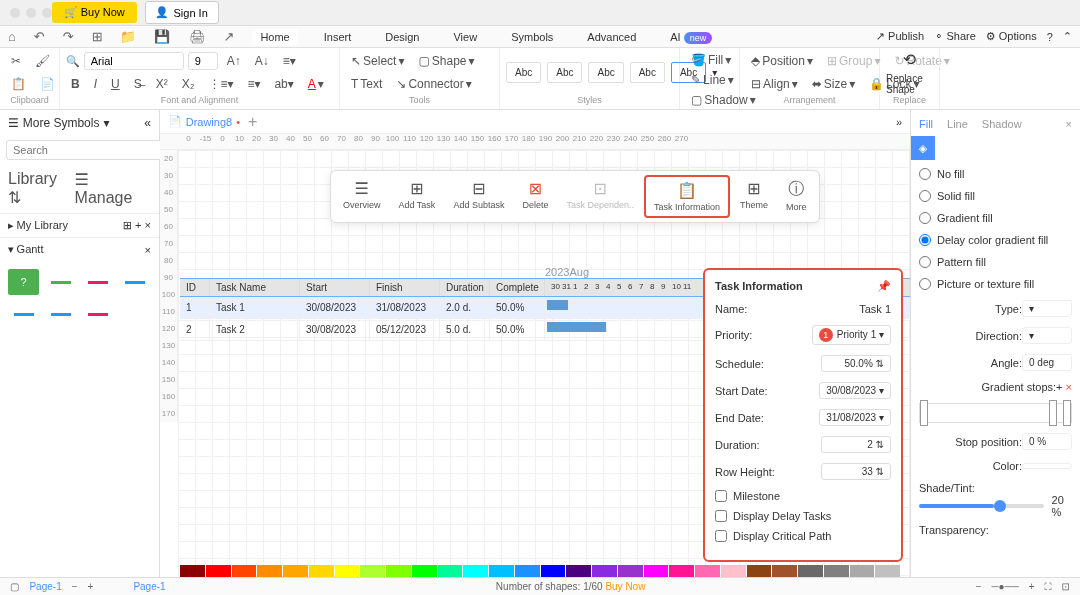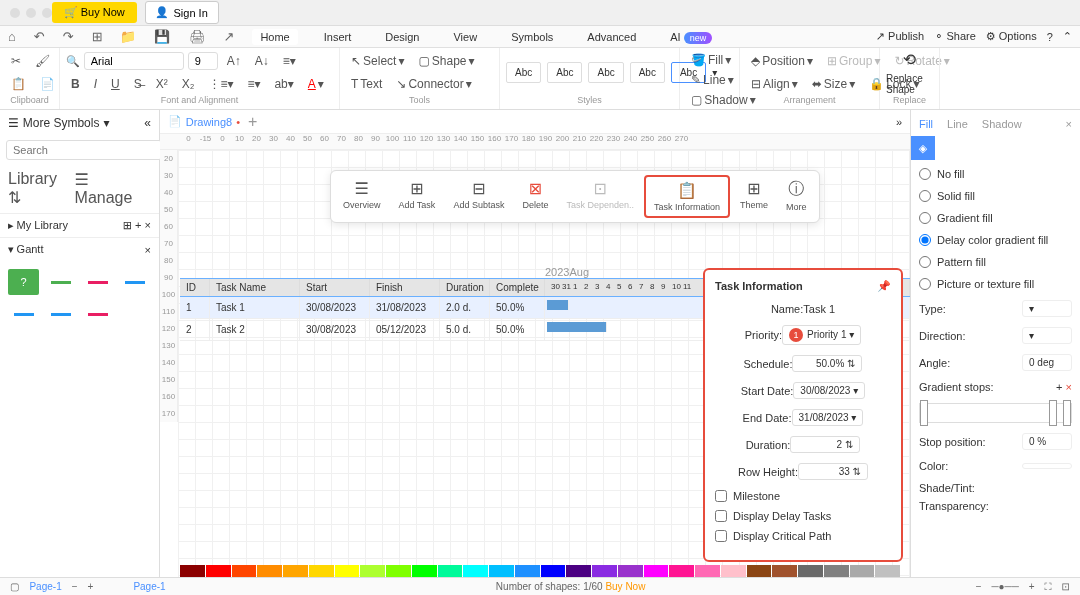--- a/index.html
+++ b/index.html
@@ -51,32 +51,32 @@
 .gantt-table{position:absolute;top:156px;left:20px;right:0;font-size:10px}
 .gantt-hdr{display:flex;background:#e5e5e5;border:1px solid #6ab0ff;border-left:none;border-right:none}
 .gantt-hdr div{padding:3px 6px;border-right:1px solid #ddd}
 .gantt-row{display:flex;border-bottom:1px solid #eee}
 .gantt-row div{padding:5px 6px;border-right:1px solid #eee}
 .gantt-row.sel{background:#e8f0ff}
 .c-id{width:30px}.c-name{width:90px}.c-start{width:70px}.c-finish{width:70px}.c-dur{width:50px}.c-comp{width:55px}.c-bar{flex:1;position:relative}
 .bar{height:10px;background:#5b9bd5;position:absolute;top:3px}
 .task-panel{position:absolute;top:268px;left:703px;width:200px;background:#fff;border:2px solid #e74c3c;border-radius:6px;padding:10px;font-size:11px;z-index:10}
 .task-panel-hdr{font-weight:600;margin-bottom:10px;display:flex;justify-content:space-between}
-.task-field{display:flex;justify-content:center;align-items:center;margin-bottom:10px}
+.task-field{display:flex;justify-content:space-between;align-items:center;margin-bottom:10px}
 .task-field .val{border:1px solid #ddd;padding:2px 6px;border-radius:3px;min-width:70px;text-align:right;font-size:10px}
 .task-chk{display:flex;align-items:center;gap:6px;margin-bottom:8px}
 .task-chk input{width:12px;height:12px}
 .pri-badge{background:#e74c3c;color:#fff;width:14px;height:14px;border-radius:50%;display:inline-flex;align-items:center;justify-content:center;font-size:9px;margin-right:4px}
 .sidebar-right{width:170px;background:#fff;border-left:1px solid #ddd;padding:8px;font-size:11px}
 .sr-tabs{display:flex;gap:14px;margin-bottom:10px;font-size:11px}
 .sr-tabs span{color:#999;cursor:pointer}
 .sr-tabs span.active{color:#4a90ff;font-weight:500}
 .sr-radio{display:flex;align-items:center;gap:6px;margin-bottom:10px}
 .sr-radio input{width:12px;height:12px}
-.sr-field{display:flex;justify-content:space-between;align-items:center;margin-bottom:10px}
+.sr-field{display:flex;justify-content:flex-end;align-items:center;margin-bottom:10px}
 .sr-field .val{border:1px solid #eee;padding:2px 6px;border-radius:3px;min-width:50px;font-size:10px}
 .slider{width:100%;height:4px;background:#ddd;border-radius:2px;position:relative;margin:6px 0}
 .slider::after{content:'';position:absolute;left:0;width:60%;height:100%;background:#4a90ff;border-radius:2px}
 .slider-thumb{position:absolute;left:60%;top:-4px;width:12px;height:12px;background:#4a90ff;border-radius:50%}
 .color-swatches{position:absolute;bottom:18px;left:180px;right:180px;display:flex;gap:1px;height:12px}
 .color-swatches span{flex:1;height:12px}
 .statusbar{position:absolute;bottom:0;left:0;right:0;height:18px;background:#fafafa;border-top:1px solid #ddd;display:flex;align-items:center;padding:0 10px;font-size:10px;color:#666;gap:10px}
 .statusbar .center{flex:1;text-align:center}
 .page-tab{color:#4a90ff}
 .chev{font-size:10px}
@@ -468,20 +468,26 @@
       </div>
     <div class="sr-field">
         <span>Stop position:</span>
         <span class="val">0 %</span>
       </div>
     <div class="sr-field">
         <span>Color:</span>
         <span class="val" style="background:#fff;width:30px"></span>
       </div>
     <div><span>Shade/Tint:</span></div>
+    <div style="display:flex;align-items:center;gap:8px">
+        <div class="slider">
+          <div class="slider-thumb"></div>
+        </div>
+        <span class="val">20 %</span>
+      </div>
     <div style="margin-top:6px"><span>Transparency:</span></div>
   </div>
 </div>
 
 <div class="task-panel">
   <div class="task-panel-hdr">
       <span>Task Information</span>
       <span>📌</span>
     </div>
   <div class="task-field">

